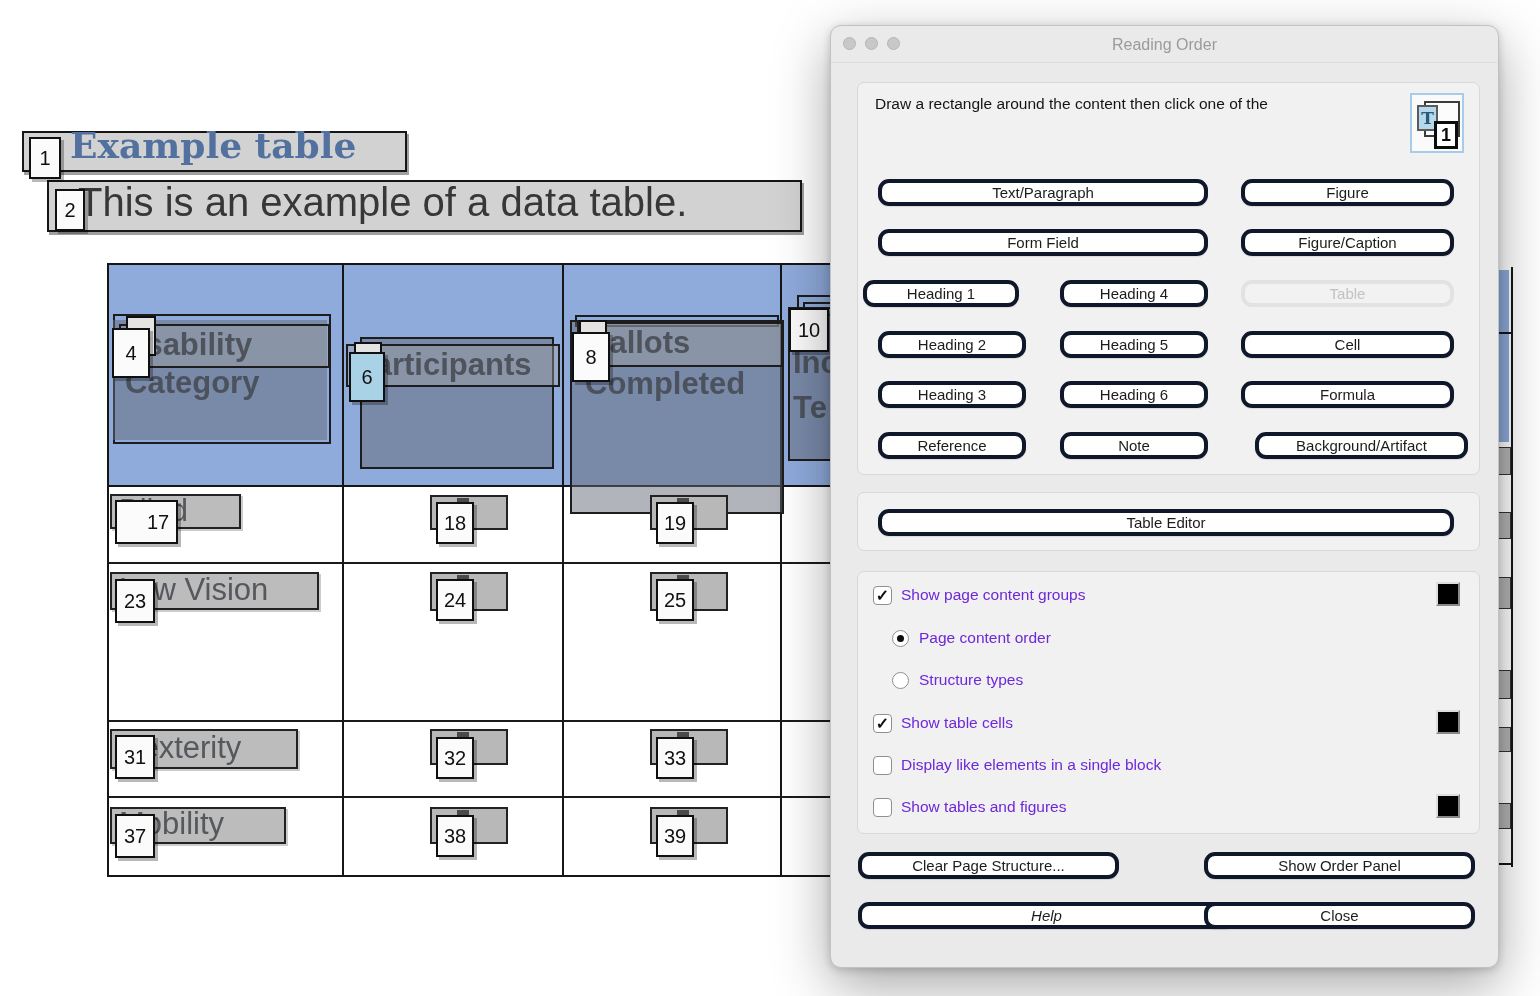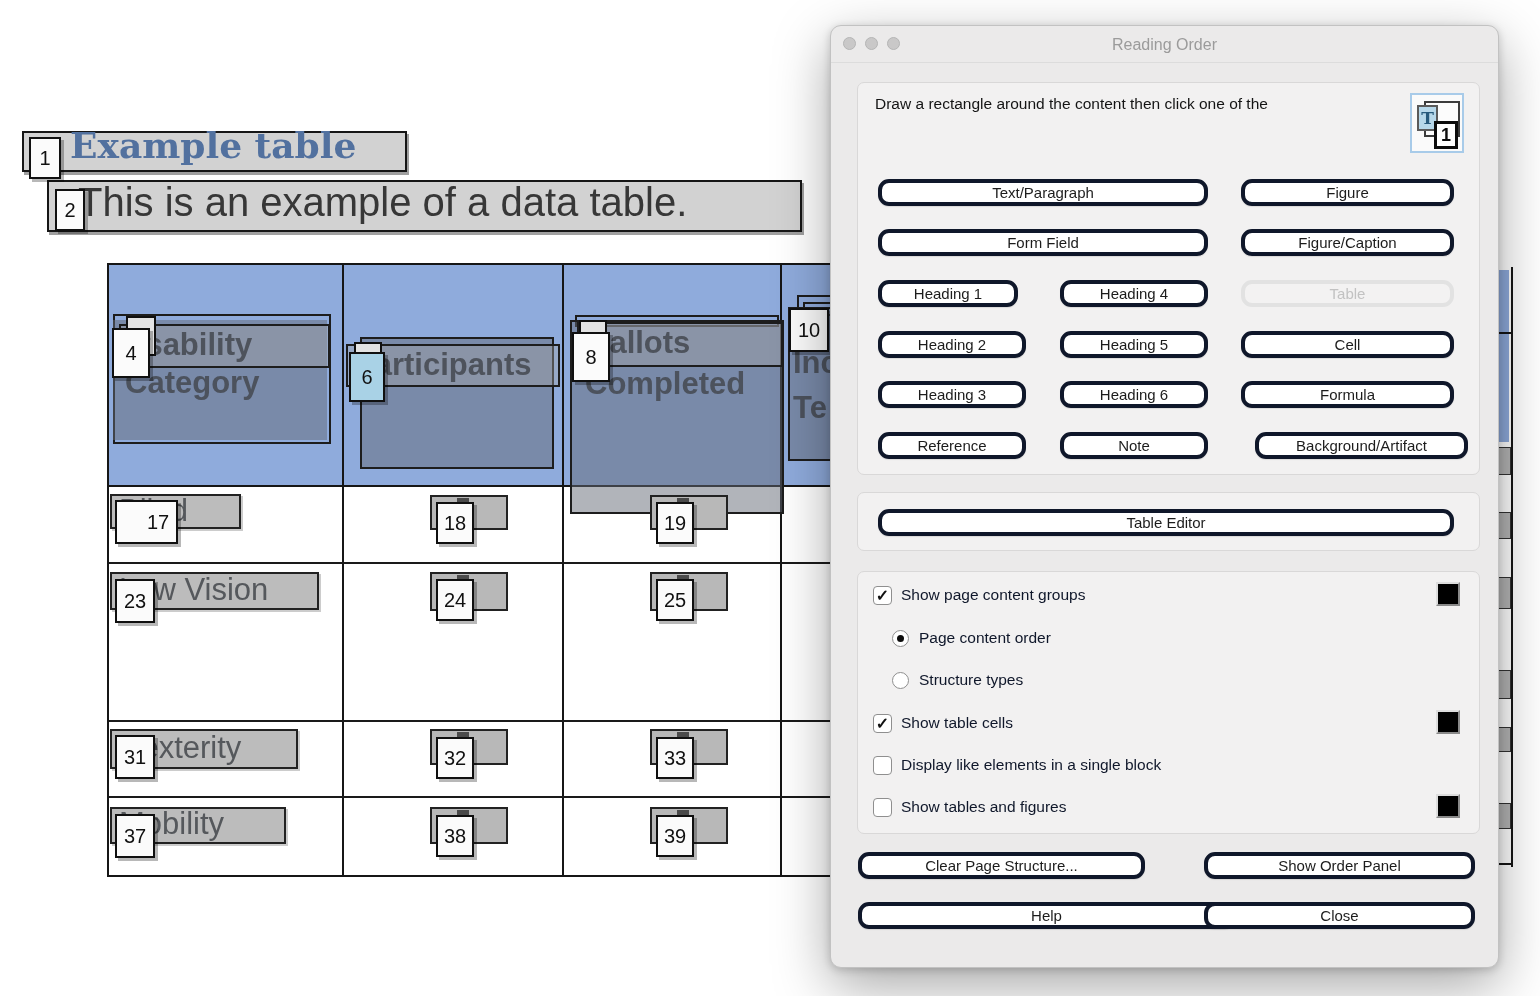--- a/index.html
+++ b/index.html
@@ -63,21 +63,21 @@
       box-shadow:0 1px 1px rgba(0,0,0,.10);display:flex;align-items:center;justify-content:center;
       font-size:15px;color:#1c1c1c;box-sizing:border-box;}
   .btn.disabled{background:#f3f2f2;border-color:#e2e2e2;color:#c2c2c2;box-shadow:none;}
   .cb{position:absolute;width:19px;height:19px;background:#fff;border:1.5px solid #8f8f8f;
       border-radius:4px;box-sizing:border-box;display:flex;align-items:center;justify-content:center;
       font-size:16px;font-weight:bold;color:#111;}
   .radio{position:absolute;width:17px;height:17px;background:#fff;border:1.5px solid #8f8f8f;
       border-radius:50%;box-sizing:border-box;}
   .radio.on::after{content:"";position:absolute;left:4px;top:4px;width:7px;height:7px;
       border-radius:50%;background:#0c0c0c;}
-  .opt-label{position:absolute;white-space:nowrap;color:#0f172a;}
+  .opt-label{position:absolute;white-space:nowrap;color:#6d28d9;}
   .swatch{position:absolute;width:24px;height:24px;border:2px outset #ddd;box-sizing:border-box;}
   
   #tool-icon{position:absolute;left:579px;top:67px;width:54px;height:60px;background:#fafafa;
       border:2px solid #a8cbe9;box-sizing:border-box;}
   #tool-icon .frame{position:absolute;left:12px;top:6px;width:32px;height:32px;
       border:2px solid #3c3c3c;background:#fcfcfc;}
   #tool-icon .tbox{position:absolute;left:5px;top:10px;width:21px;height:26px;background:#b7d8ea;
       border:2px solid #5a5a5a;display:flex;align-items:center;justify-content:center;
       font-family:"DejaVu Serif",serif;font-weight:bold;font-size:17px;color:#275a7c;box-sizing:border-box;}
   #tool-icon .obox{position:absolute;left:22px;top:26px;width:24px;height:28px;background:#fff;
@@ -196,21 +196,21 @@
     <div id="tool-icon">
       <div class="frame"></div>
       <div class="tbox">T</div>
       <div class="obox">1</div>
     </div>
 
     <div class="btn" style="left:47px;top:153px;width:330px;">Text/Paragraph</div>
     <div class="btn" style="left:410px;top:153px;width:213px;">Figure</div>
     <div class="btn" style="left:47px;top:203px;width:330px;">Form Field</div>
     <div class="btn" style="left:410px;top:203px;width:213px;">Figure/Caption</div>
-    <div class="btn" style="left:47px;top:254px;width:140px;">Heading 1</div>
+    <div class="btn" style="left:32px;top:254px;width:156px;">Heading 1</div>
     <div class="btn" style="left:229px;top:254px;width:148px;">Heading 4</div>
     <div class="btn disabled" style="left:410px;top:254px;width:213px;">Table</div>
     <div class="btn" style="left:47px;top:305px;width:148px;">Heading 2</div>
     <div class="btn" style="left:229px;top:305px;width:148px;">Heading 5</div>
     <div class="btn" style="left:410px;top:305px;width:213px;">Cell</div>
     <div class="btn" style="left:47px;top:355px;width:148px;">Heading 3</div>
     <div class="btn" style="left:229px;top:355px;width:148px;">Heading 6</div>
     <div class="btn" style="left:410px;top:355px;width:213px;">Formula</div>
     <div class="btn" style="left:47px;top:406px;width:148px;">Reference</div>
     <div class="btn" style="left:229px;top:406px;width:148px;">Note</div>
@@ -239,19 +239,19 @@
     <div class="opt-label" style="left:70px;top:688px;">Show table cells</div>
     <div class="swatch" style="left: 605px; top: 684px; background: rgb(0, 0, 0);"></div>
 
     <div class="cb" style="left:42px;top:730px;"></div>
     <div class="opt-label" style="left:70px;top:730px;">Display like elements in a single block</div>
 
     <div class="cb" style="left:42px;top:772px;"></div>
     <div class="opt-label" style="left:70px;top:772px;">Show tables and figures</div>
     <div class="swatch" style="left: 605px; top: 768px; background: rgb(0, 0, 0);"></div>
 
-    <div class="btn" style="left:27px;top:826px;width:287px;">Clear Page Structure...</div>
+    <div class="btn" style="left:27px;top:826px;width:261px;">Clear Page Structure...</div>
     <div class="btn" style="left:373px;top:826px;width:271px;">Show Order Panel</div>
-    <div class="btn" style="left:27px;top:876px;width:377px;">Help</div>
+    <div class="btn" style="left:27px;top:876px;width:377px;font-style:italic;">Help</div>
     <div class="btn" style="left:373px;top:876px;width:271px;">Close</div>
   </div>
 
 </div>
 
 </body></html>

